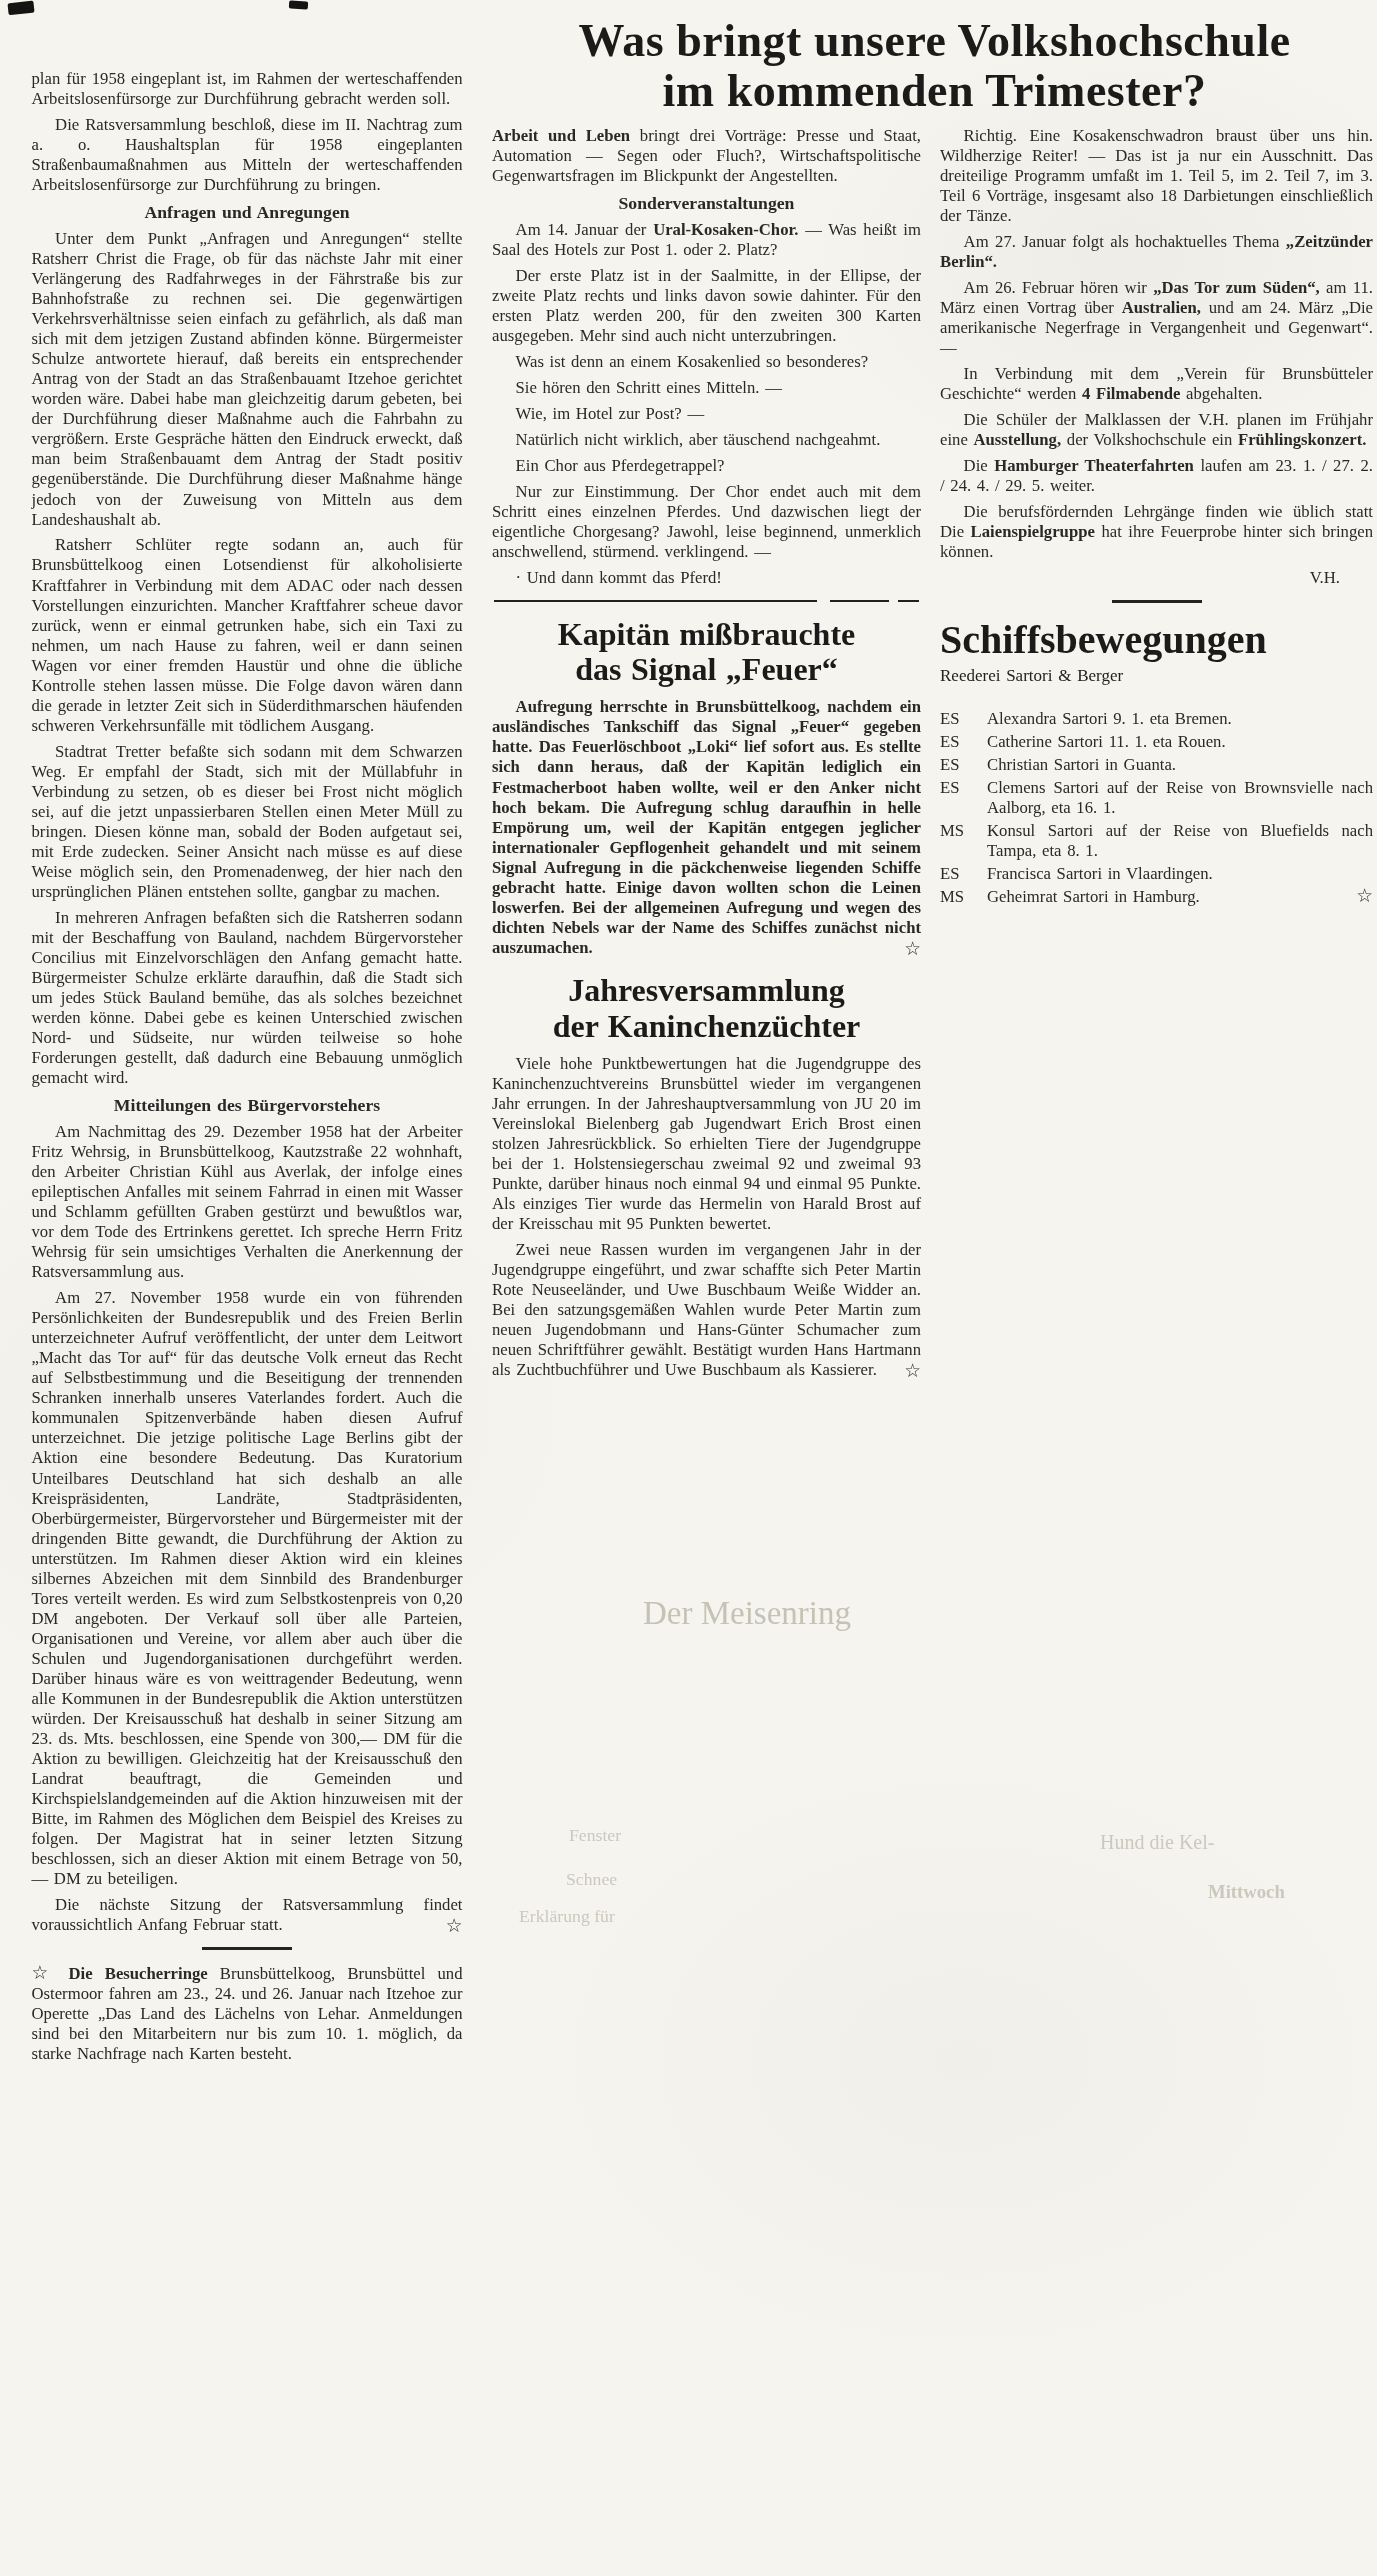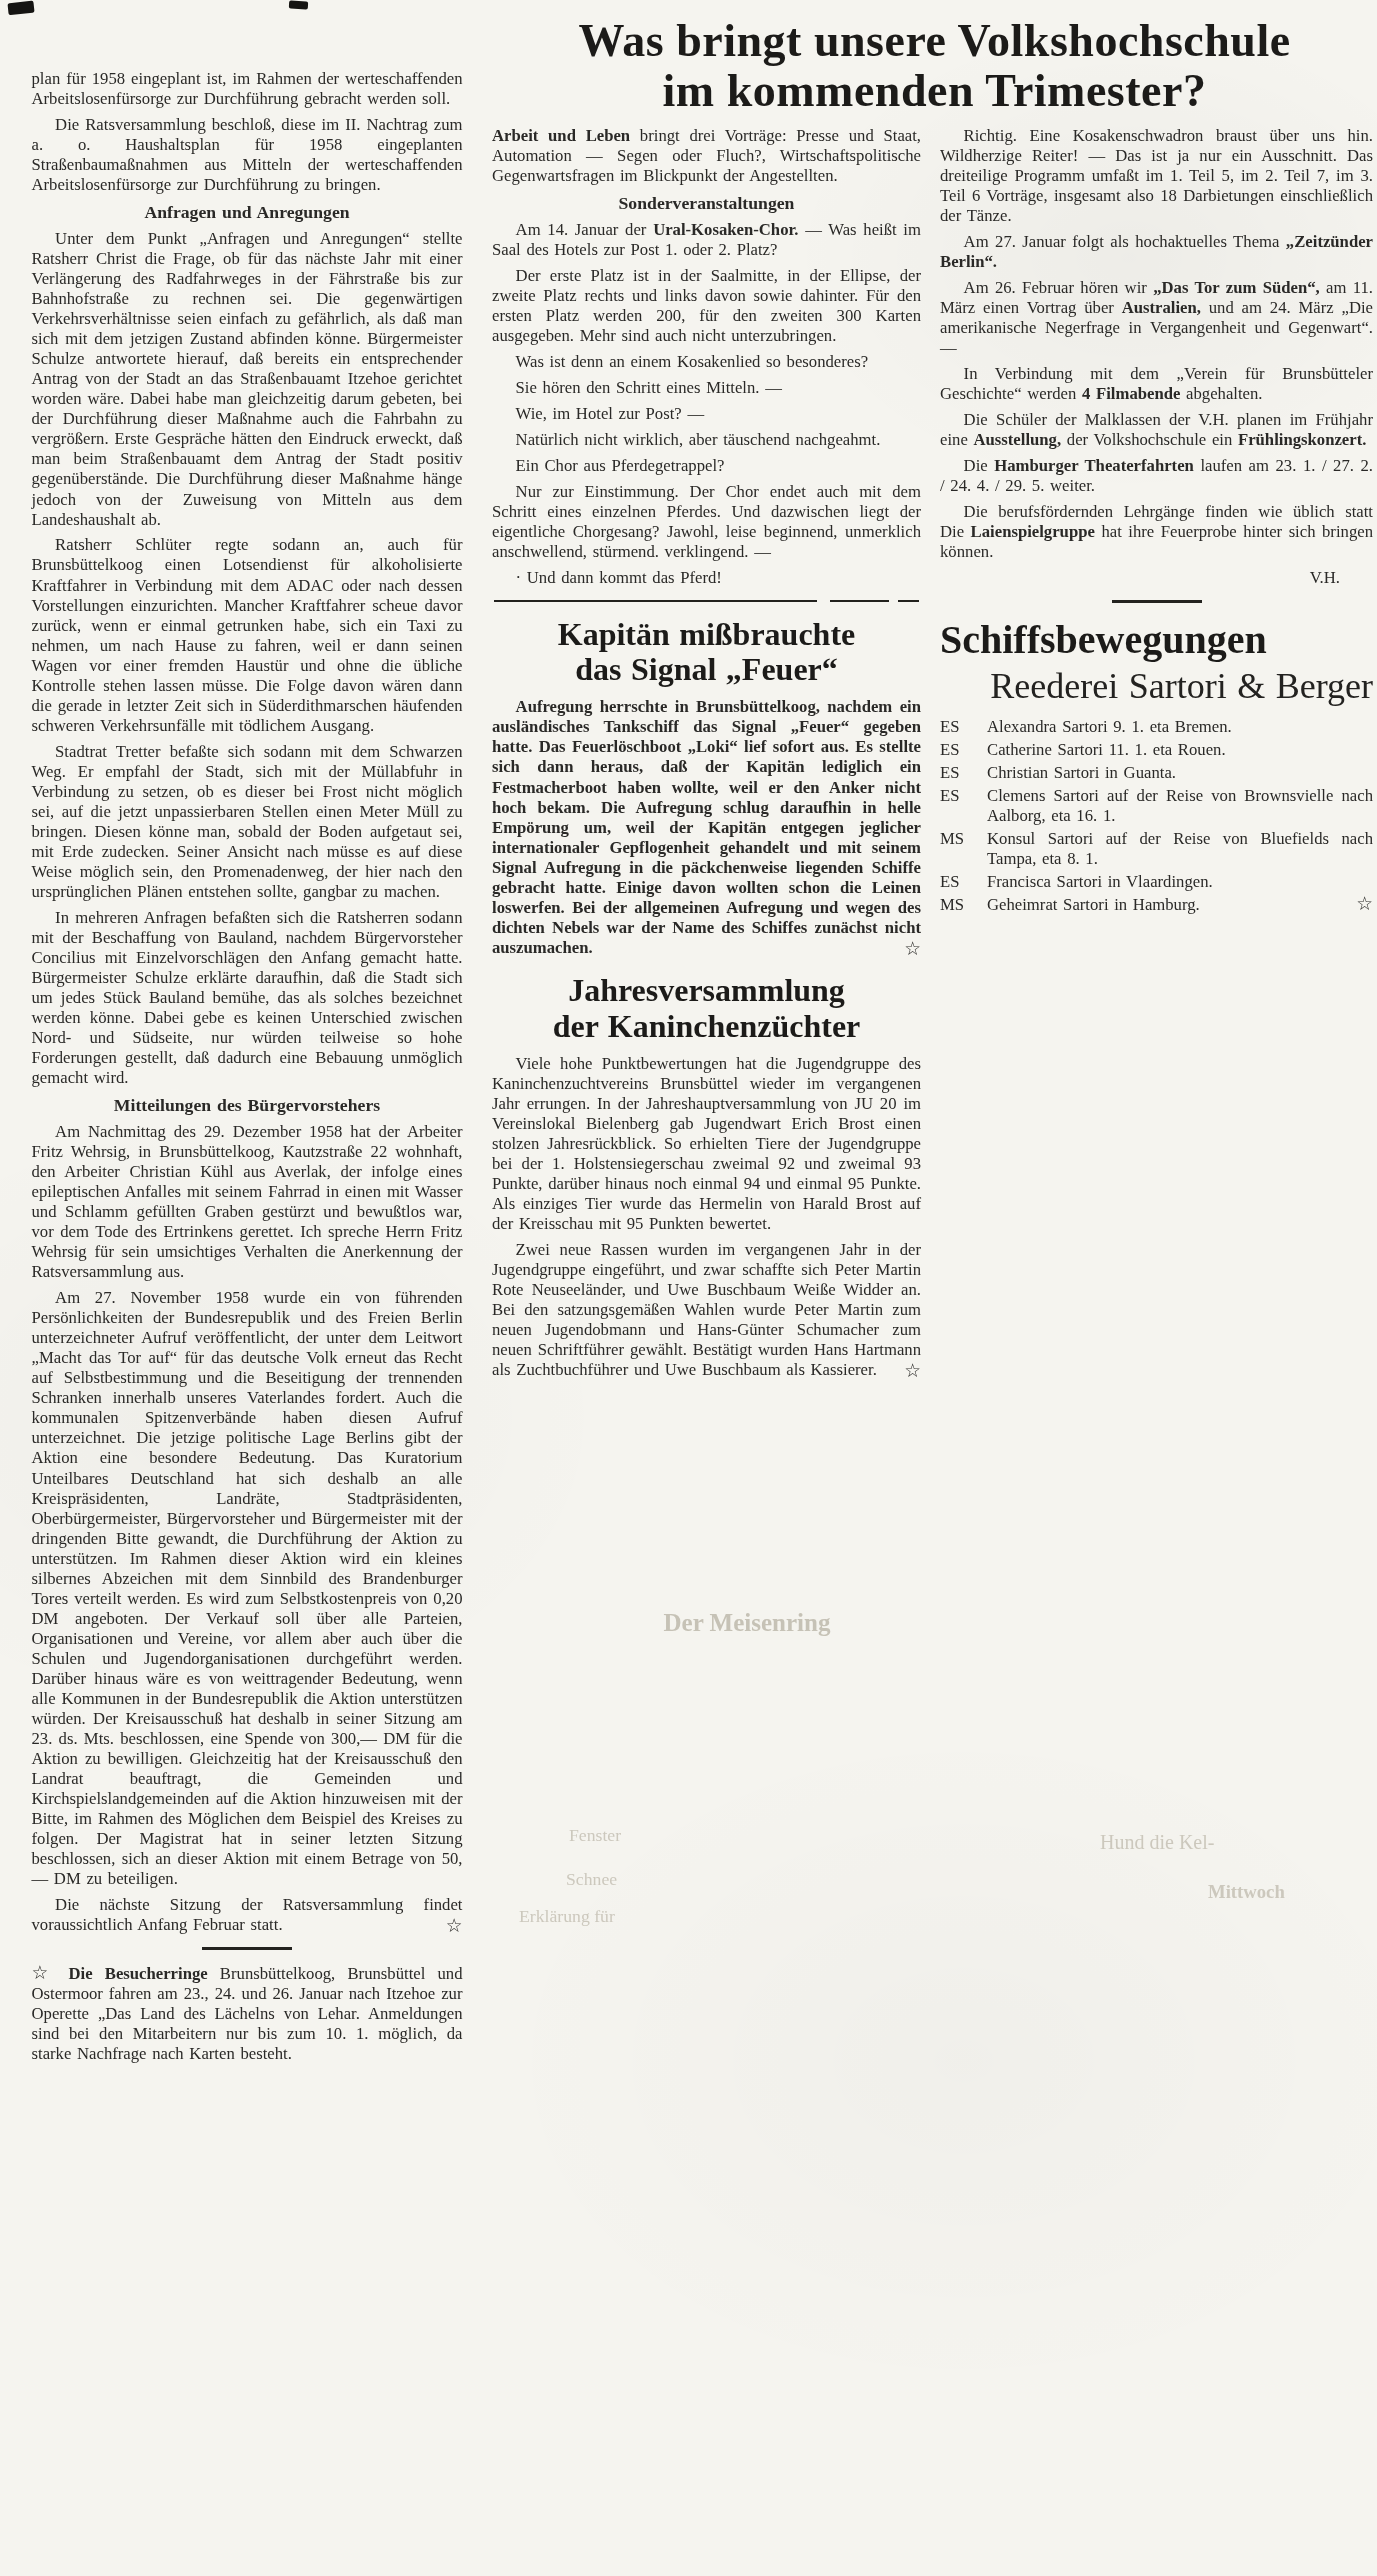--- a/index.html
+++ b/index.html
@@ -23,37 +23,37 @@
   p{margin:0 0 5.9px;text-indent:23.6px;}
   p.noindent{text-indent:0;}
   .subhead{display:block;text-align:center;font-weight:bold;font-size:17.7px;margin:6.9px 0 5.9px;text-indent:0;}
   .main-headline{
     position:absolute;left:497px;top:15.7px;width:875px;
     text-align:center;font-weight:bold;font-size:46px;line-height:1.1;
     color:#1c1b19;letter-spacing:0.5px;
   }
   .art-title{text-align:center;font-weight:bold;font-size:32px;line-height:1.1;margin:15.7px 0 9.8px;color:#1c1b19;text-indent:0;}
   .big-title{text-align:left;font-weight:bold;font-size:40px;line-height:1.1;margin:15.7px 0 3.9px;color:#1c1b19;text-indent:0;}
-  .sub-title{text-align:right;font-size:36px;line-height:1.15;margin:0 0 9px;color:#232220;text-indent:0;}
+  .sub-title{text-align:left;font-size:17px;line-height:1.15;margin:0 0 23px;color:#232220;text-indent:0;}
   .byline{text-align:right;padding-right:33px;text-indent:0;margin:2px 0 3.9px;}
   .rule-short{width:90px;height:3px;background:#24231f;margin:11.8px auto 13.8px;}
   .rule-mid{height:2px;margin:11.8px 2px 3.9px;
     background:linear-gradient(to right,#22211d 0 76%,transparent 76% 79%,#22211d 79% 93%,transparent 93% 95%,#22211d 95% 100%);}
   .star{font-family:"DejaVu Sans",sans-serif;font-size:18.7px;line-height:1;color:#2a2927;}
   .star-end{float:right;margin-top:2px;}
   .star-lead{margin-right:13.8px;}
   .bold{font-weight:bold;}
   .ship{display:flex;margin:0 0 3px;text-indent:0;}
   .ship-prefix{flex:none;width:47px;}
   .ship-text{flex:1;text-align:justify;}
   .smudge{position:absolute;background:#151412;border-radius:2px;}
   .smudge-a{left:7.9px;top:2px;width:25.6px;height:11.8px;transform:rotate(-6deg);}
   .smudge-b{left:289px;top:1px;width:18.7px;height:7.9px;transform:rotate(3deg);}
   .ghost{position:absolute;color:#ccc8bd;filter:blur(0.5px);text-indent:0;}
-  .ghost-title{font-weight:bold;font-size:25px;color:#c6c2b6;margin-top:14px;}
+  .ghost-title{font-weight:normal;font-size:33px;color:#c6c2b6;}
 </style>
 </head>
 <body>
 
 <div class="page">
 
   <div class="smudge smudge-a"></div>
   <div class="smudge smudge-b"></div>
 
   <div class="ghost ghost-title" style="left:580px;top:1595px;width:334px;text-align:center;">Der Meisenring</div>

